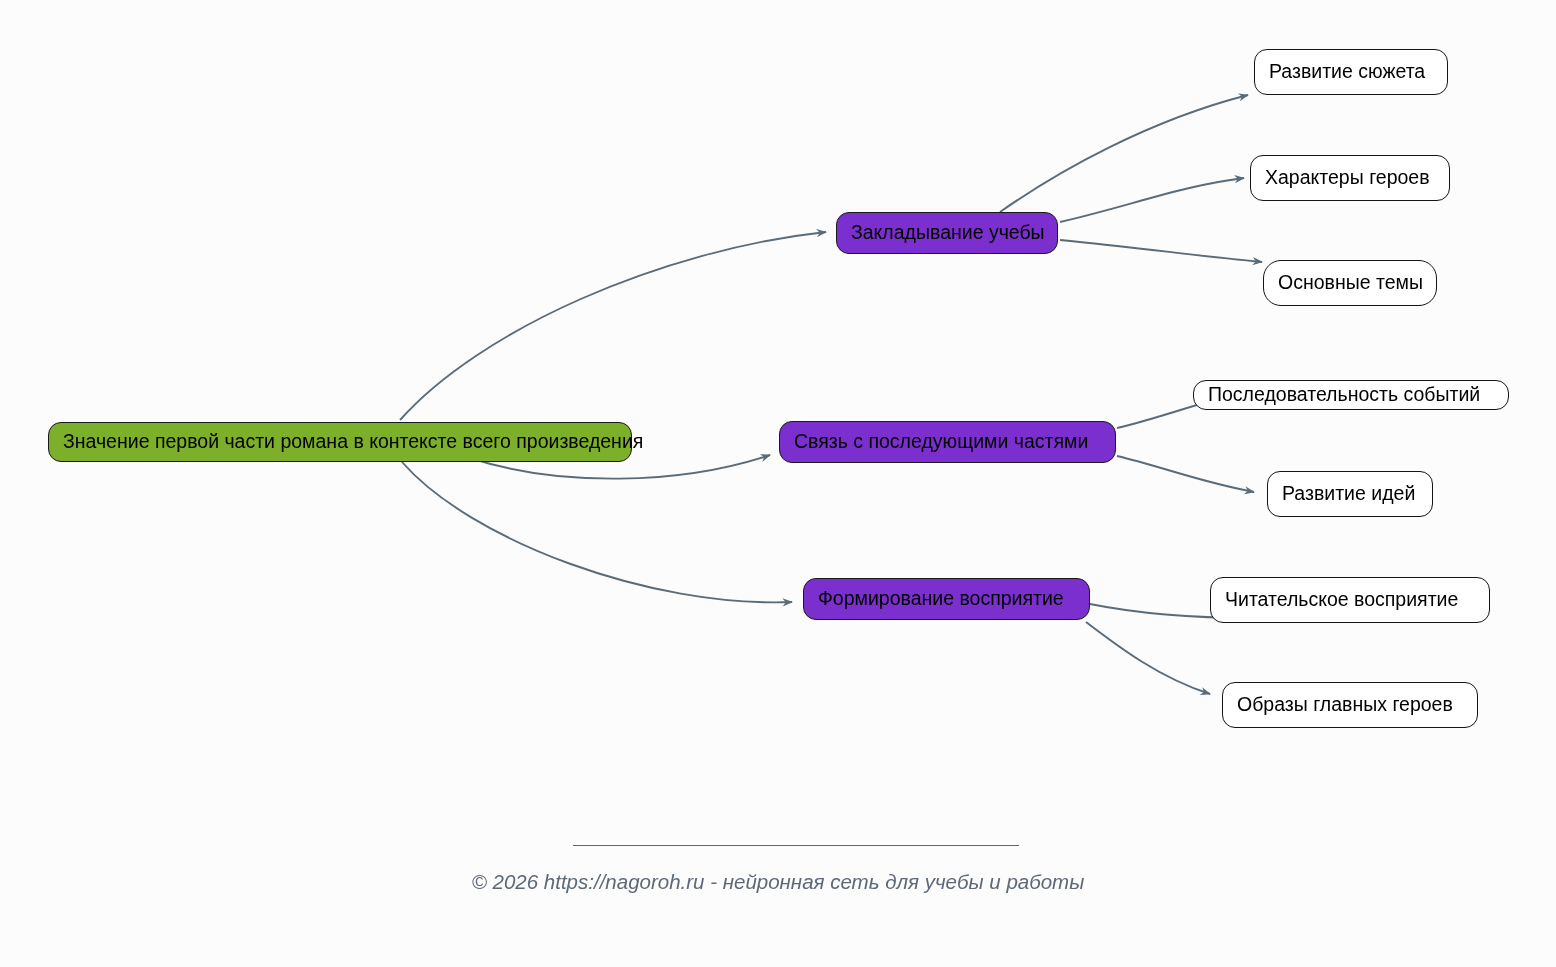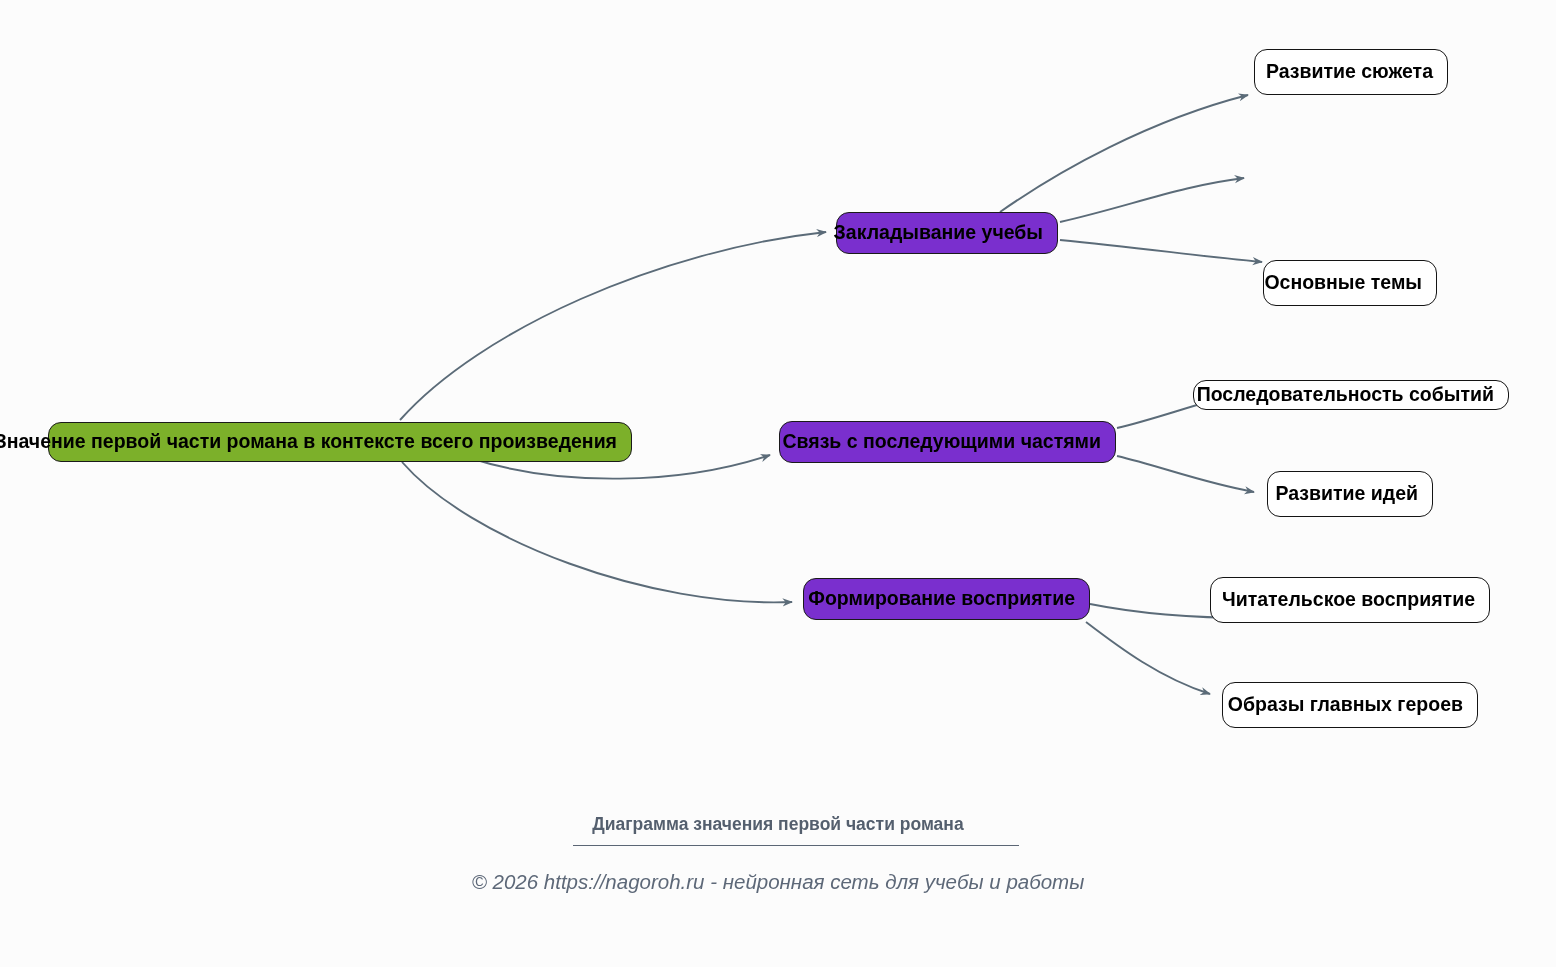--- a/index.html
+++ b/index.html
@@ -23,25 +23,24 @@
     top: 0;
     width: 1556px;
     height: 967px;
     pointer-events: none;
   }
   .node {
     position: absolute;
     box-sizing: border-box;
     display: flex;
     align-items: center;
-    justify-content: flex-end;
+    justify-content: flex-start;
     border-radius: 13px;
     white-space: nowrap;
     line-height: 1;
-    font-weight: bold;
   }
   .node-root {
     background: #7cb02a;
     border: 1.6px solid #1a1a1a;
     color: #000000;
     font-size: 19.5px;
     padding: 0 14px;
   }
   .node-branch {
     background: #7a2fce;
@@ -122,40 +121,42 @@
   </div>
 
   <div class="node node-branch" style="left:803px; top:578px; width:287px; height:42px;">
     <span>Формирование восприятие</span>
   </div>
 
   <div class="node node-leaf" style="left:1254px; top:49px; width:194px; height:46px;">
     <span>Развитие сюжета</span>
   </div>
 
+  <div class="node node-leaf" style="left:1250px; top:155px; width:200px; height:46px;">
+    <span>Характеры героев</span>
+  </div>
 
-  <div class="node node-leaf" style="left:1263px; top:260px; width:174px; height:46px;">
+  <div class="node node-leaf" style="left:1263px; top:260px; width:174px; height:46px;border-radius:18px;">
     <span>Основные темы</span>
   </div>
 
   <div class="node node-leaf" style="left:1193px; top:380px; width:316px; height:30px;">
     <span>Последовательность событий</span>
   </div>
 
   <div class="node node-leaf" style="left:1267px; top:471px; width:166px; height:46px;">
     <span>Развитие идей</span>
   </div>
 
   <div class="node node-leaf" style="left:1210px; top:577px; width:280px; height:46px;">
     <span>Читательское восприятие</span>
   </div>
 
   <div class="node node-leaf" style="left:1222px; top:682px; width:256px; height:46px;">
     <span>Образы главных героев</span>
   </div>
 
-  <div class="caption" style="top:814px;">Диаграмма значения первой части романа</div>
 
   <div class="divider" style="left:573px; top:845px; width:446px;"></div>
 
   <div class="footer" style="top:870px;">© 2026 https://nagoroh.ru - нейронная сеть для учебы и работы</div>
 
 </div>
 
 </body></html>

